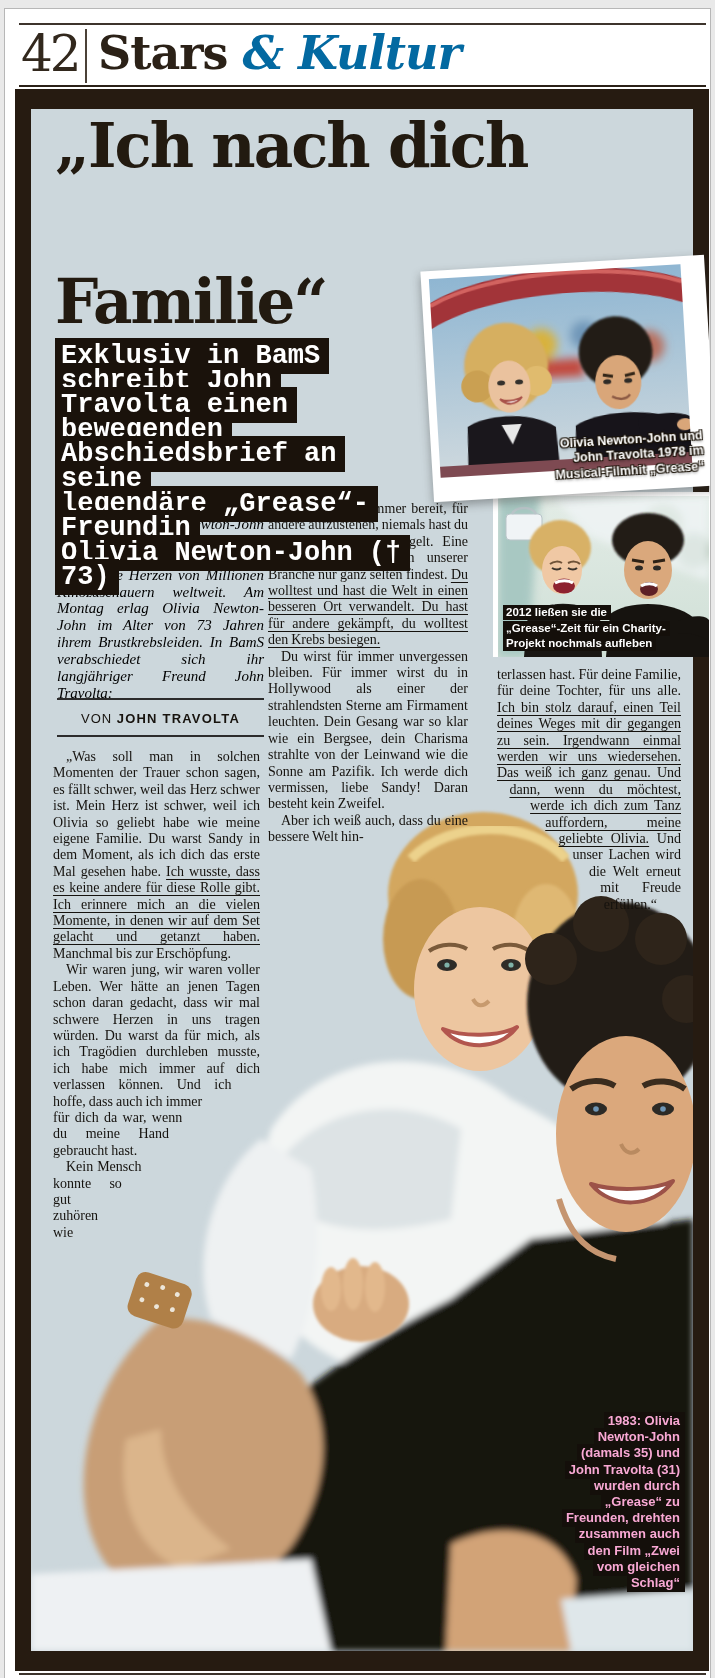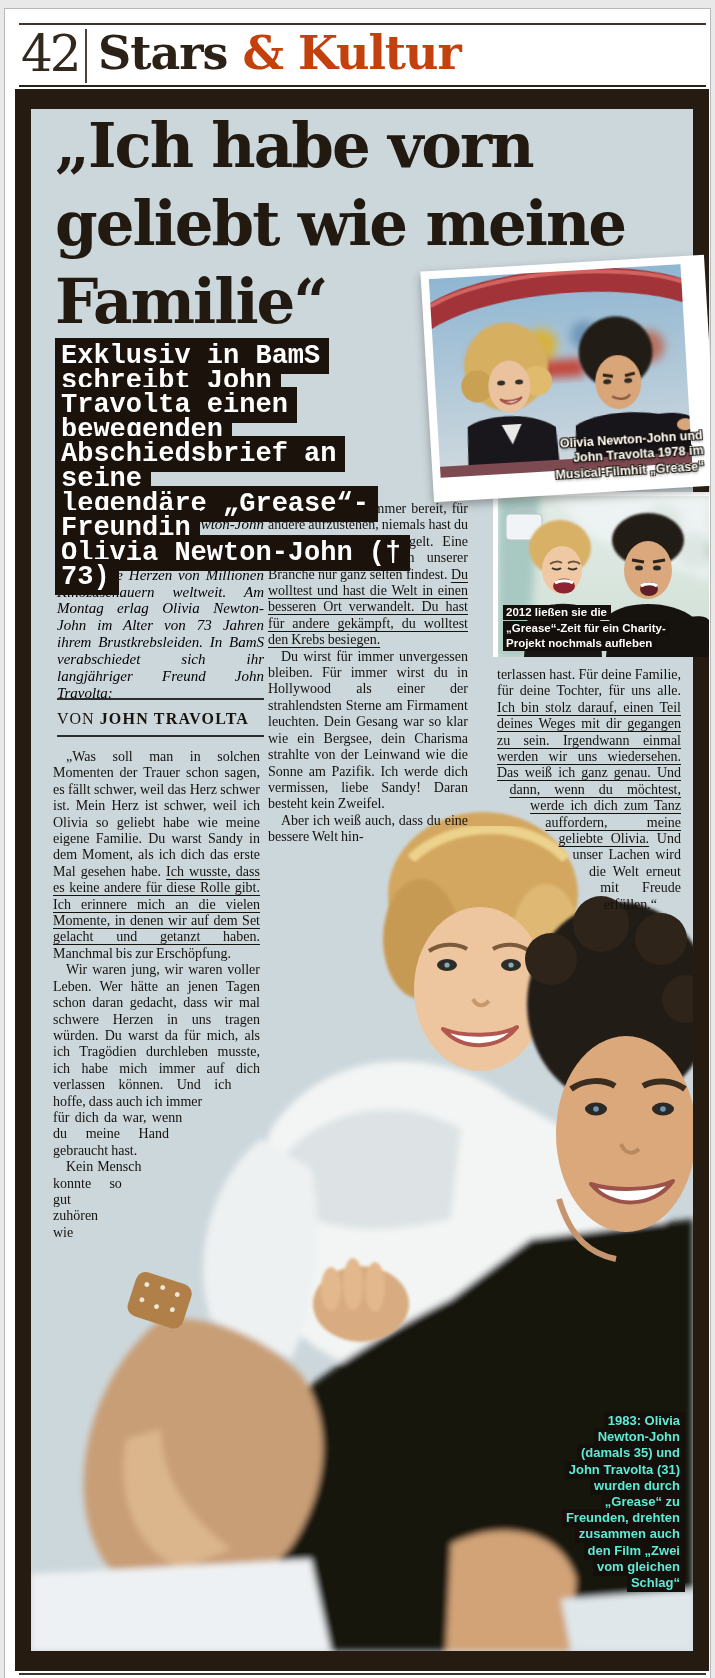--- a/index.html
+++ b/index.html
@@ -16,21 +16,21 @@
     position:absolute;left:16px;top:18px;
     font-family:"DejaVu Serif",serif;font-weight:400;font-size:50px;line-height:54px;
     color:#32281d;letter-spacing:-3px;
   }
   .header-divider{position:absolute;left:80px;top:20px;width:2px;height:54px;background:#4b4138;}
   .section-title{
     position:absolute;left:93px;top:17px;
     font-family:"DejaVu Serif",serif;font-weight:700;font-size:46px;line-height:54px;
     color:#2b2117;letter-spacing:-1px;white-space:nowrap;
   }
-  .section-title .gray{color:#c2410c;}
+  .section-title .gray{color:#0369a1;font-style:italic;}
   .pre-frame-rule{position:absolute;left:14px;top:76px;width:687px;height:2px;background:#2b2117;}
 
   
   .frame{
     position:absolute;left:10px;top:80px;width:694px;height:1582px;box-sizing:border-box;
     border:16px solid #261b11;border-top-width:20px;border-bottom-width:20px;
     background:#ccd7dc;
   }
   .frame-bottom-rule{position:absolute;left:14px;top:1664px;width:687px;height:2px;background:#3d342c;}
 
@@ -51,22 +51,22 @@
 
   
   .intro{
     position:absolute;left:52px;top:490px;width:207px;z-index:4;
     font-style:italic;font-size:15px;line-height:16.9px;text-align:justify;color:#000000;
   }
   .rule1{position:absolute;left:52px;top:689px;width:207px;height:2px;background:#2c2c2c;}
   .rule2{position:absolute;left:52px;top:726px;width:207px;height:2px;background:#2c2c2c;}
   .byline{
     position:absolute;left:52px;top:700px;width:207px;z-index:4;
-    font-family:Liberation Serif, serif;font-size:16px;line-height:20px;
-    letter-spacing:1px;color:#17130e;white-space:nowrap;
+    font-family:Liberation Sans, sans-serif;font-size:13px;line-height:20px;
+    letter-spacing:1px;color:#17130e;white-space:nowrap;text-align:center;
   }
   .byline b{font-weight:700;letter-spacing:1.2px;}
 
   
   .bodytext{
     position:absolute;z-index:4;
     font-size:14px;line-height:16.4px;text-align:justify;color:#15120e;
     word-spacing:-0.5px;
   }
   .col1{left:48px;top:740px;width:207px;height:612px;}
@@ -100,21 +100,21 @@
   }
   .photo2 svg{display:block;width:211px;height:161px;}
   .cap2{position:absolute;left:10px;bottom:7px;line-height:13.2px;}
   .cap2 .chip2{
     background:#140f0a;color:#fff;font-family:"Liberation Sans",sans-serif;
     font-weight:700;font-size:11.5px;padding:1px 4px 2px 3px;
   }
   .bigphoto{position:absolute;left:26px;top:790px;width:662px;height:852px;z-index:1;}
   .cap3{position:absolute;right:25px;top:1403px;width:175px;text-align:right;line-height:15.2px;z-index:6;}
   .cap3 .chip3{
-    background:#140f0a;color:#5eead4;font-family:"Liberation Sans",sans-serif;
+    background:#140f0a;color:#f9a8d4;font-family:"Liberation Sans",sans-serif;
     font-weight:700;font-size:13px;padding:1px 5px 2px 4px;
   }
 </style>
 </head>
 <body>
 
 <div class="sheet">
 
   <div class="top-rule"></div>
   <div class="page-num">42</div>
@@ -198,21 +198,21 @@
           <circle cx="565" cy="310" r="2.8" fill="#6e95b5"></circle>
         <ellipse cx="632" cy="310" rx="11" ry="6.5" fill="#2c2a26"></ellipse>
           <circle cx="632" cy="310" r="2.8" fill="#6e95b5"></circle>
         <path d="M 590 345 C 594 355 602 356 608 350" stroke="#b98a60" stroke-width="4" fill="none"></path>
         <path d="M 560 385 C 580 410 622 410 642 382 C 622 392 580 392 560 385 Z" fill="#ffffff" stroke="#9c5248" stroke-width="4" stroke-linejoin="round"></path>
         <path d="M 528 400 C 540 440 560 455 585 460" stroke="#c59570" stroke-width="6" fill="none"></path>
       </g>
     </svg>
   </div>
 
-  <div class="headline"><span class="hl-line">„Ich habe vorn</span><br><span class="hl-line">geliebt wie meine</span><br><span class="hl-line">Familie“</span></div>
+  <div class="headline"><span class="hl-line">„Ich nach dich</span><br><br><span class="hl-line">Familie“</span></div>
 
   <div class="subhead"><span class="chip">Exklusiv in BamS schreibt John</span><br><span class="chip">Travolta einen bewegenden</span><br><span class="chip">Abschiedsbrief an seine</span><br><span class="chip">legendäre „Grease“-Freundin</span><br><span class="chip">Olivia Newton-John († 73)</span></div>
 
   <div class="photo1">
     <svg viewBox="0 0 252 199">
       <defs>
         <linearGradient id="skyg" x1="0" y1="0" x2="0" y2="1">
           <stop offset="0" stop-color="#8fb6d2"></stop>
             <stop offset="1" stop-color="#cfd9de"></stop>
         </linearGradient>

